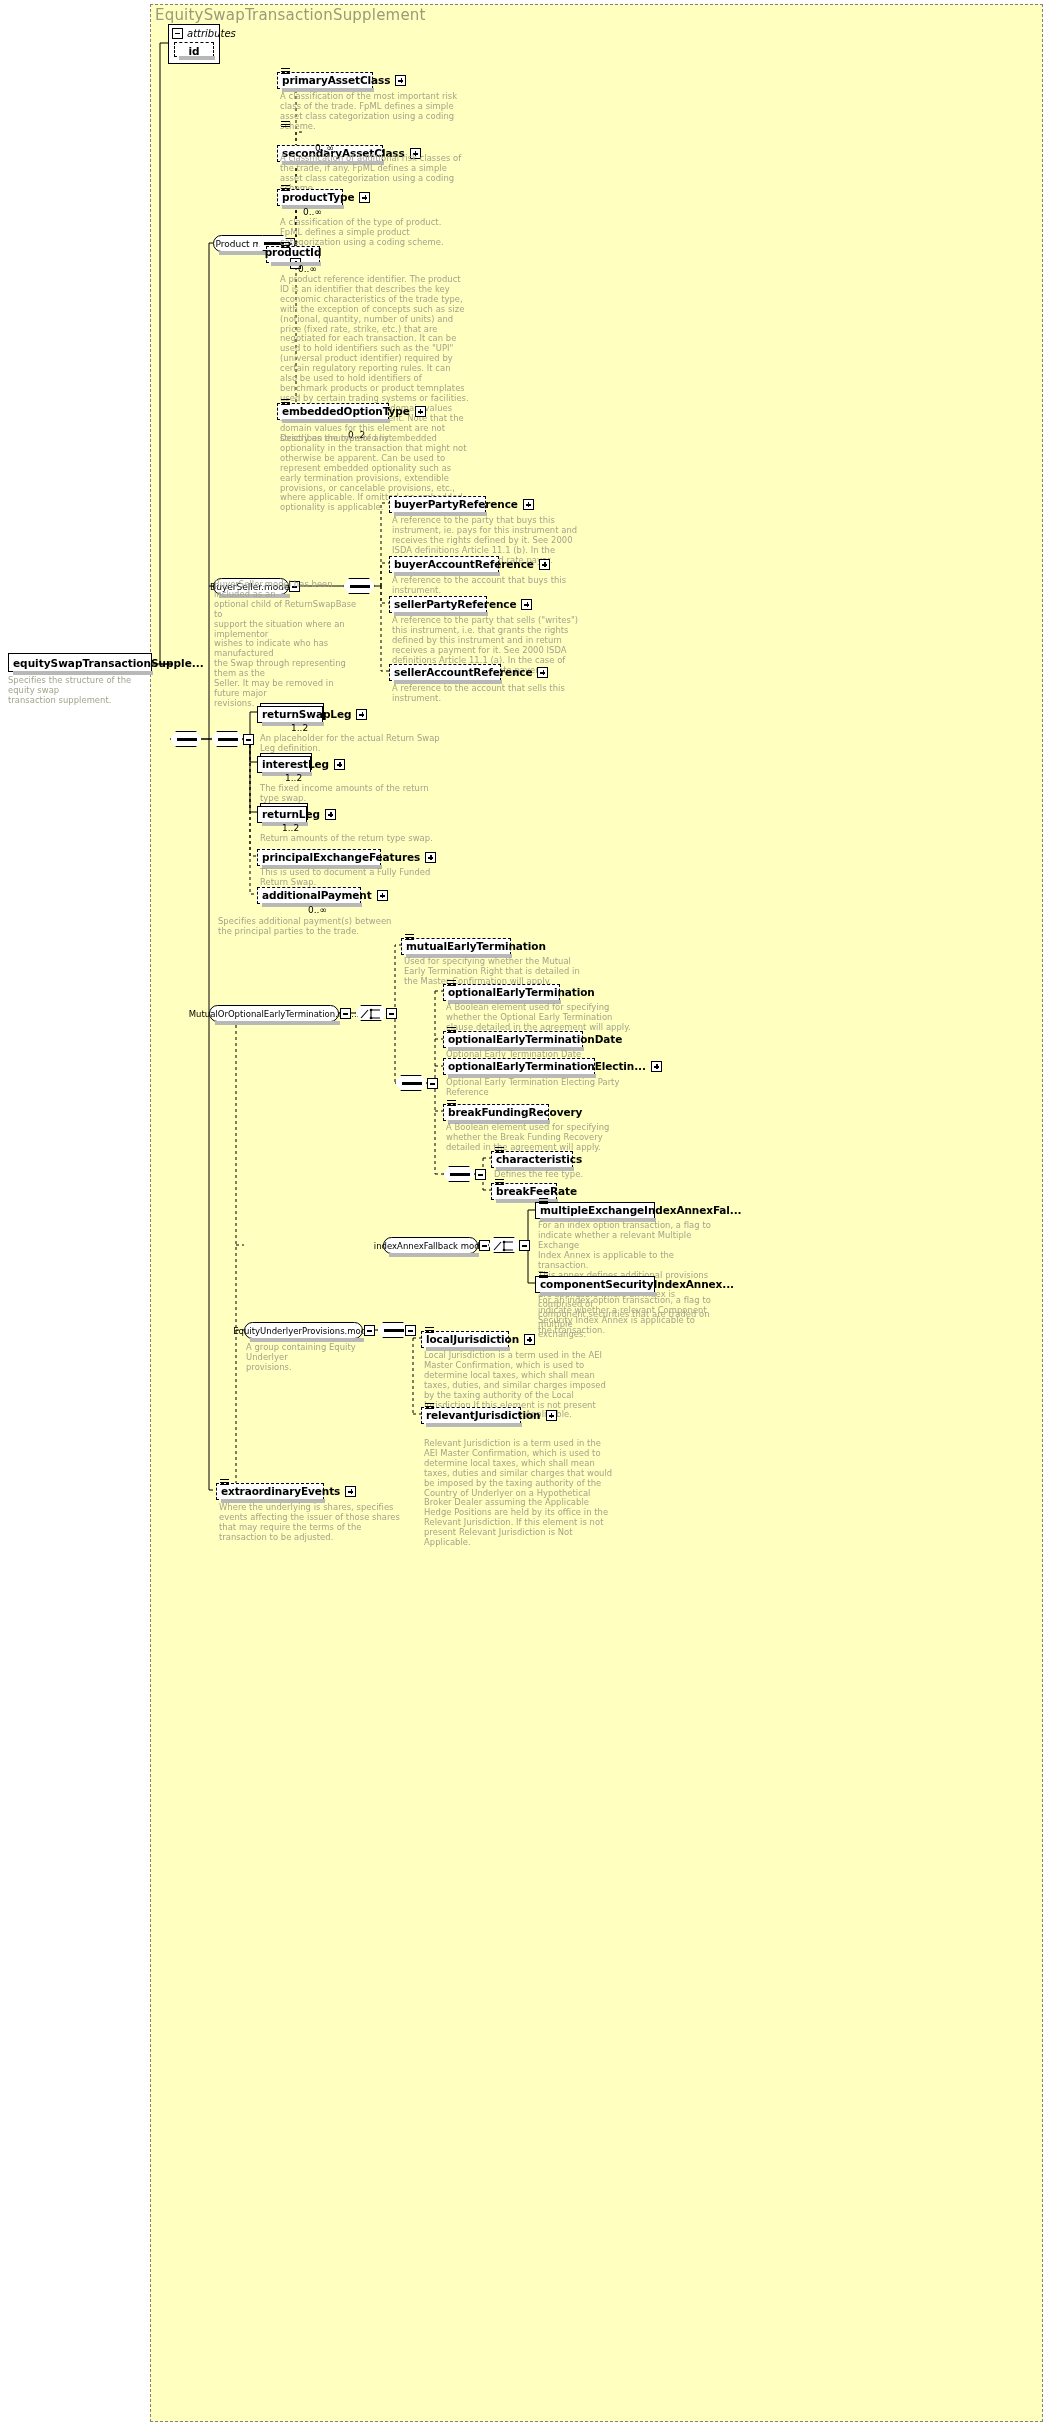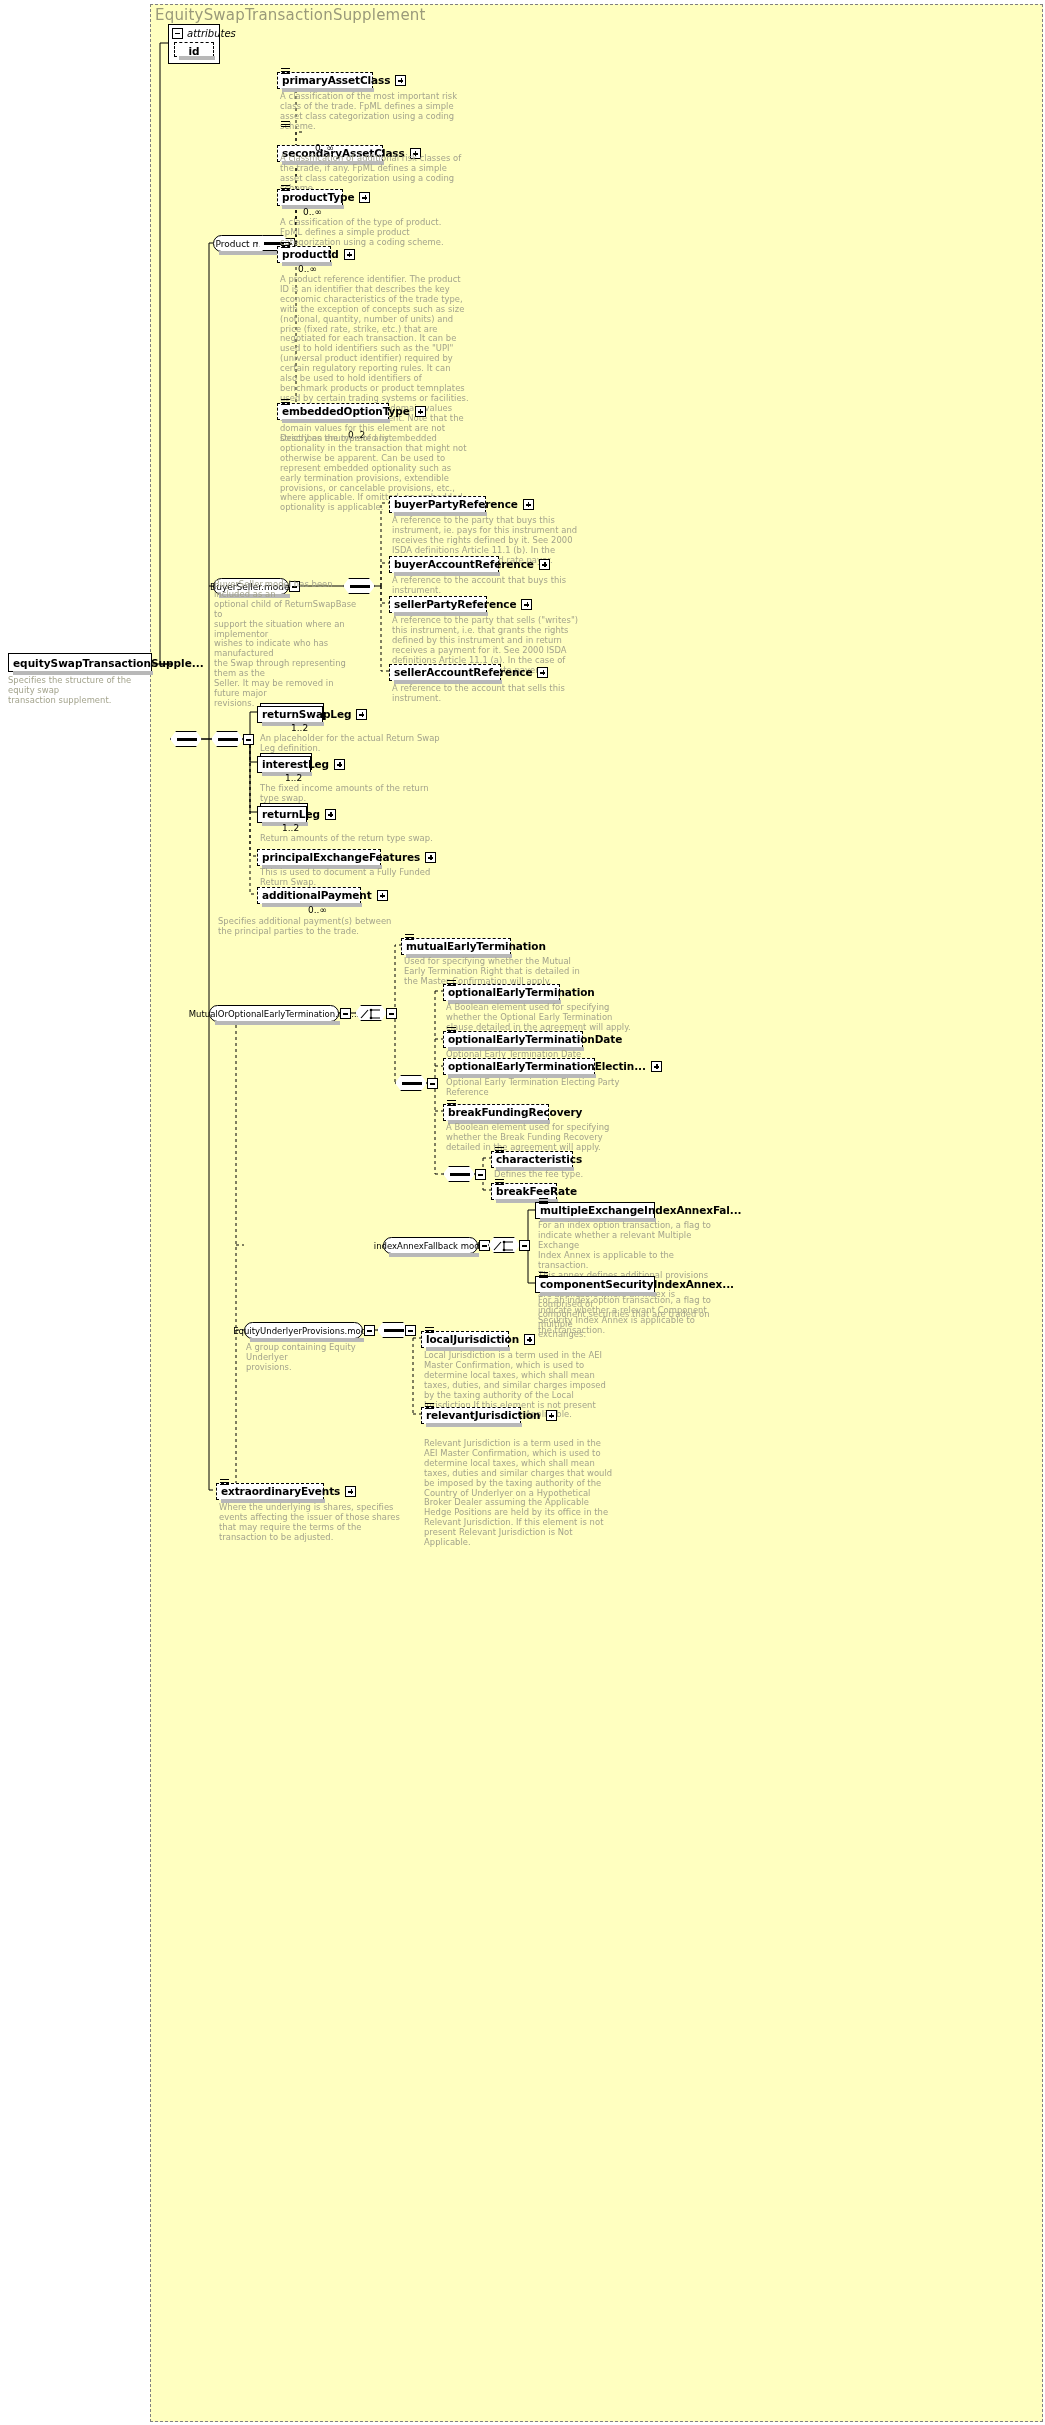--- a/index.html
+++ b/index.html
@@ -359,21 +359,21 @@
   <div class="ham" style="left:281px;top:185px;">
       <i style="top:0"></i>
       <i style="top:2.6px"></i>
       <i style="top:5.2px"></i>
     </div>
   <div class="occ" style="left:303px;top:207px;">0..∞</div>
   <div class="doc" style="left:280px;top:218px;width:190px;">A classification of the type of product.
 FpML defines a simple product
 categorization using a coding scheme.</div>
 
-  <div class="node dashed shadow" style="left:277px;top:246px;width:54px;">
+  <div class="node dashed shadow" style="left:266px;top:246px;width:54px;flex-direction:column;">
     <span class="lbl">productId</span>
     <span class="inpm">
         <i class="h"></i>
         <i class="v"></i>
       </span>
   </div>
   <div class="ham" style="left:281px;top:242px;">
       <i style="top:0"></i>
       <i style="top:2.6px"></i>
       <i style="top:5.2px"></i>

